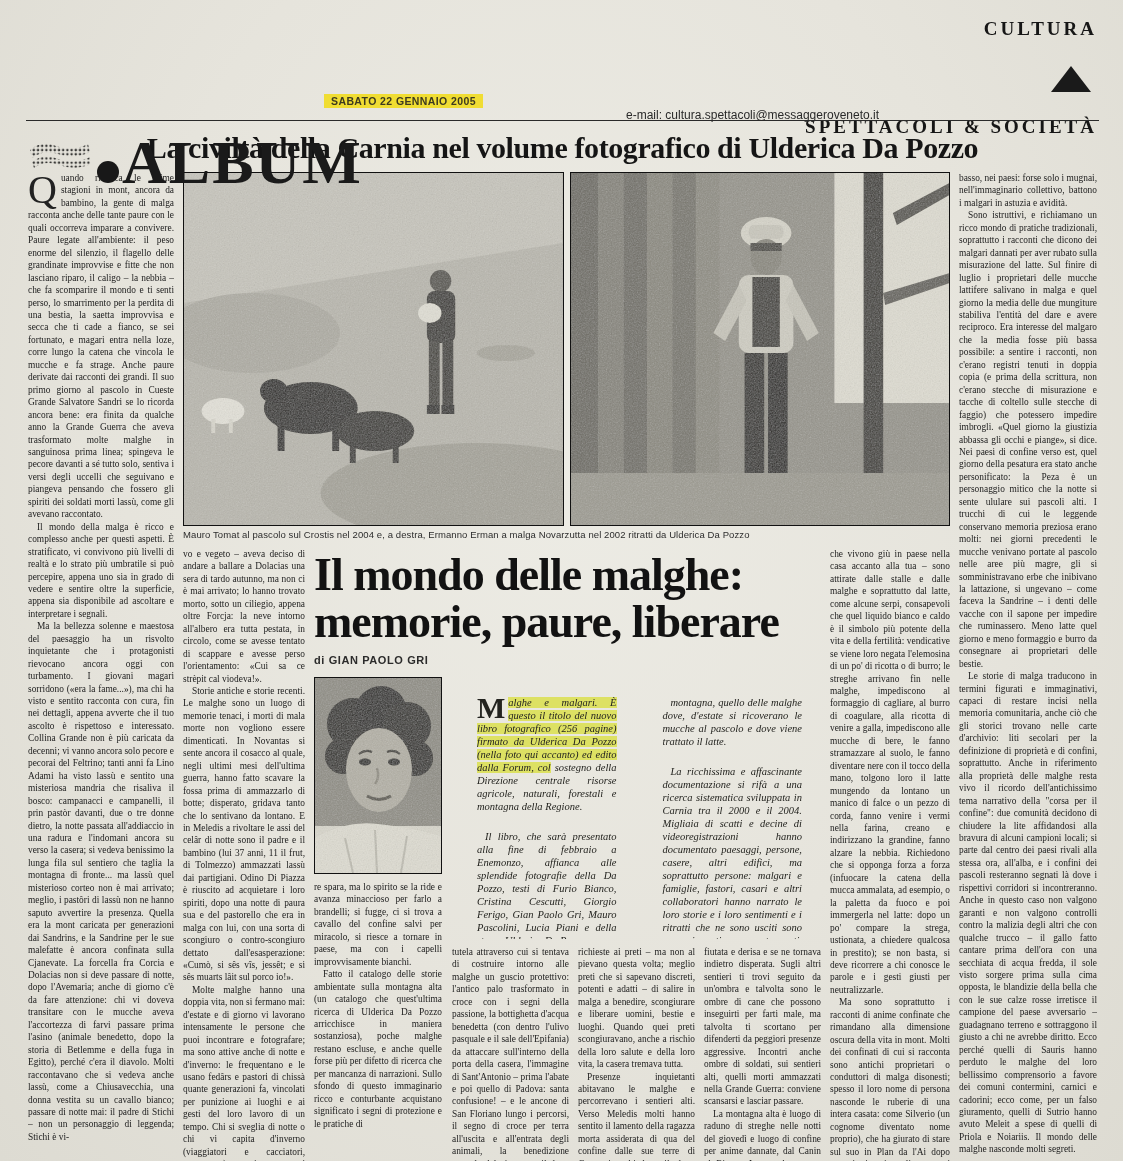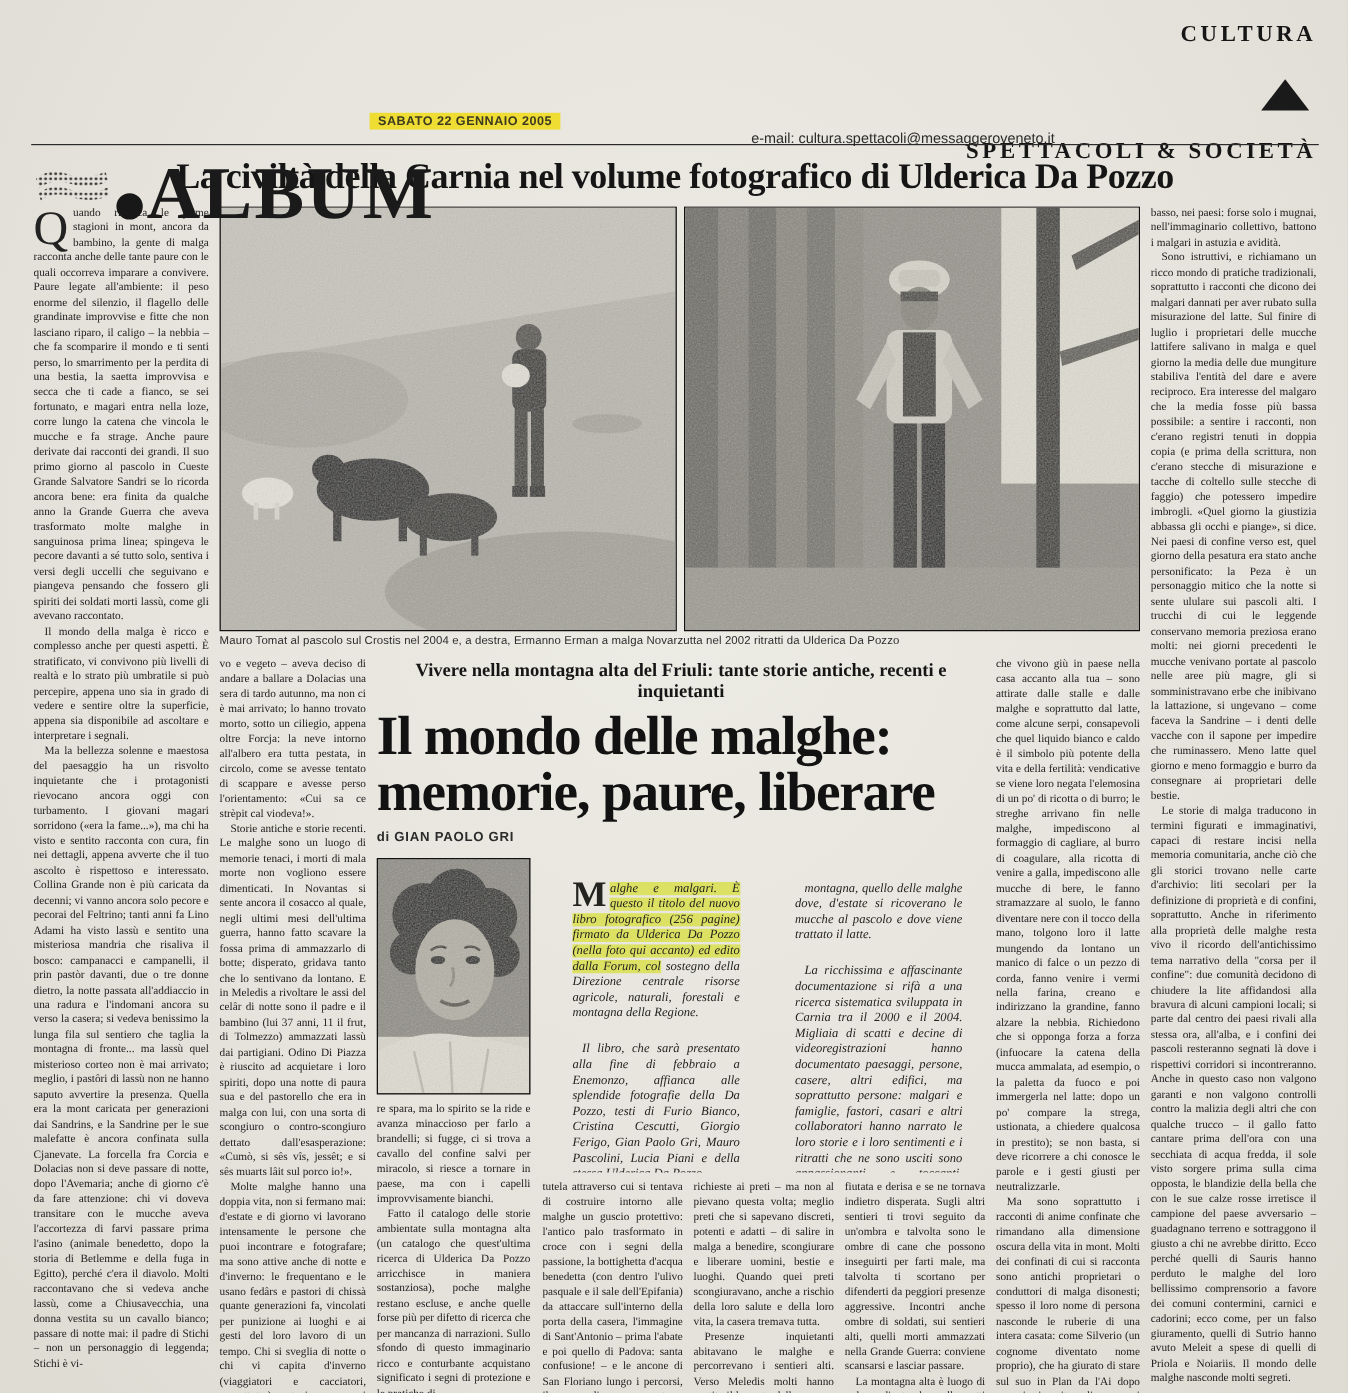--- a/index.html
+++ b/index.html
@@ -11,21 +11,21 @@
   
   .masthead{position:relative;height:118px;}
   .kicker{display:flex;justify-content:center;align-items:flex-end;gap:26px;
     font-size:19px;font-weight:bold;letter-spacing:3px;padding-top:14px;color:#161616;flex-direction:column;}
   .apex{width:0;height:0;border-left:20px solid transparent;border-right:20px solid transparent;
     border-bottom:26px solid #1a1a1a;margin:0 6px -2px 6px;}
   .logo-row{display:flex;justify-content:flex-start;align-items:flex-end;height:58px;margin-top:-10px;}
   .flag{margin:0 2px 8px 0;}
   .logo-dot{width:22px;height:22px;border-radius:50%;background:#181818;margin:0 3px 3px 3px;}
   .logo-text{font-size:62px;font-weight:bold;letter-spacing:2px;line-height:0.78;color:#1a1a1a;}
-  .date-badge{position:absolute;left:280px;top:90px;background:#f0dd33;color:#3c3a20;
+  .date-badge{position:absolute;left:296px;top:90px;background:#f0dd33;color:#3c3a20;
     font-family:"Liberation Sans",sans-serif;font-size:10.5px;font-weight:bold;
     padding:1px 7px;letter-spacing:0.4px;}
   .email{position:absolute;right:218px;top:104px;font-family:"Liberation Sans",sans-serif;
     font-size:12px;color:#2a2a2a;}
   .mast-rule{position:absolute;left:-2px;right:-2px;top:116px;border-top:1.6px solid #2a2a2a;}
   
   .headline{text-align:center;font-size:30px;font-weight:bold;letter-spacing:-0.4px;
     margin:9px 0 7px;color:#151515;}
   
   .main{display:flex;gap:9px;height:992px;overflow:hidden;}
@@ -196,21 +196,20 @@
 
       <div class="center-lower">
 
         <div class="col-b bodytext cont">
             <p>vo e vegeto – aveva deciso di andare a ballare a Dolacias una sera di tardo autunno, ma non ci è mai arrivato; lo hanno trovato morto, sotto un ciliegio, appena oltre Forcja: la neve intorno all'albero era tutta pestata, in circolo, come se avesse tentato di scappare e avesse perso l'orientamento: «Cui sa ce strèpit cal viodeva!».</p>
             <p>Storie antiche e storie recenti. Le malghe sono un luogo di memorie tenaci, i morti di mala morte non vogliono essere dimenticati. In Novantas si sente ancora il cosacco al quale, negli ultimi mesi dell'ultima guerra, hanno fatto scavare la fossa prima di ammazzarlo di botte; disperato, gridava tanto che lo sentivano da lontano. E in Meledis a rivoltare le assi del celâr di notte sono il padre e il bambino (lui 37 anni, 11 il frut, di Tolmezzo) ammazzati lassù dai partigiani. Odino Di Piazza è riuscito ad acquietare i loro spiriti, dopo una notte di paura sua e del pastorello che era in malga con lui, con una sorta di scongiuro o contro-scongiuro dettato dall'esasperazione: «Cumò, si sês vîs, jessêt; e si sês muarts lâit sul porco io!».</p>
             <p>Molte malghe hanno una doppia vita, non si fermano mai: d'estate e di giorno vi lavorano intensamente le persone che puoi incontrare e fotografare; ma sono attive anche di notte e d'inverno: le frequentano e le usano fedârs e pastori di chissà quante generazioni fa, vincolati per punizione ai luoghi e ai gesti del loro lavoro di un tempo. Chi si sveglia di notte o chi vi capita d'inverno (viaggiatori e cacciatori, soprattutto) sente i campanacci delle bestie che vengono radunate, sistemate e munte, avverte i rumori inconfondibili dei secchi, ascolta il casaro che prepara il formaggio e mena la zangola del burro. Talvolta si presenta anche il malgaro, a intimare al malcapitato di uscire dal confine della malga entro un termine fissato: il cacciato-</p>
           </div>
 
         <div class="center-main">
-          <div class="standfirst">Vivere nella montagna alta del Friuli: tante storie antiche, recenti e inquietanti</div>
           <div class="big-title">
             <div>Il mondo delle malghe:</div>
             <div>memorie, paure, liberare</div>
           </div>
           <div class="byline">di GIAN PAOLO GRI</div>
 
           <div class="lower-wrap">
             <div class="portrait-cell">
               <div class="portrait">
                 <svg viewBox="0 0 126 195" preserveAspectRatio="none">

